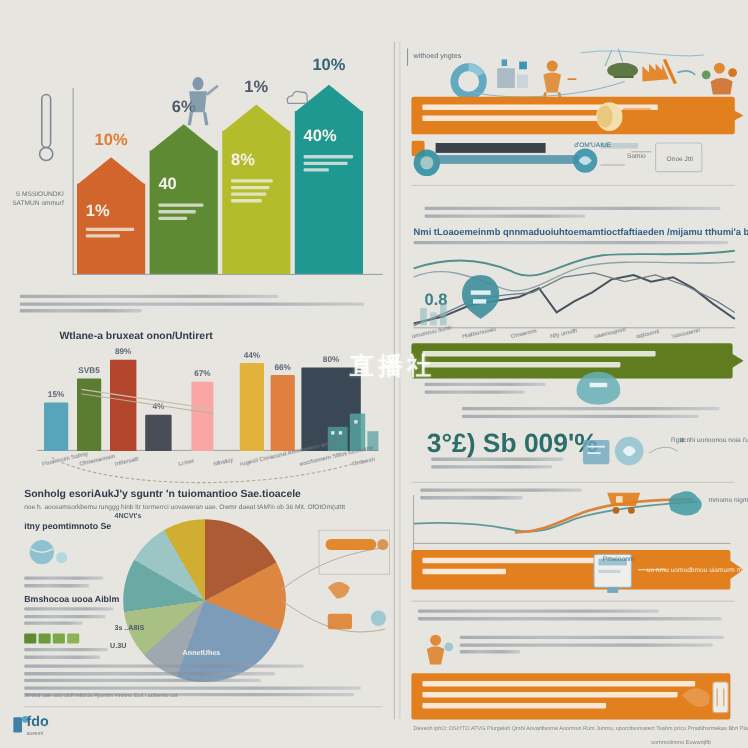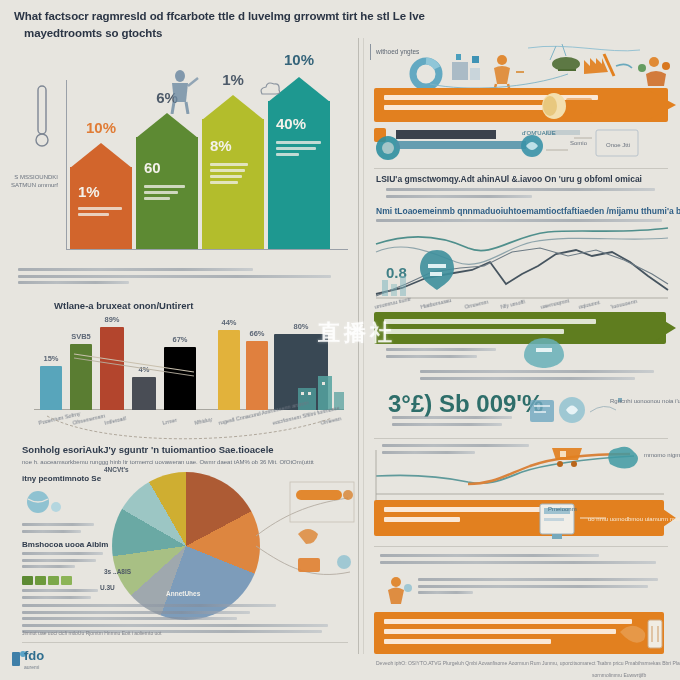--- a/index.html
+++ b/index.html
@@ -131,24 +131,20 @@
   .logoText{position:absolute;left:24px;top:648px;font-size:13px;font-weight:bold;color:#2f6e8f;filter:blur(.7px);}
   .logoSub{position:absolute;left:24px;top:664px;font-size:5px;color:#77808c;filter:blur(.5px);}
   .footnote{position:absolute;font-size:5px;color:#80838a;filter:blur(.5px);white-space:nowrap;}
   .hr{position:absolute;height:1px;background:#c9c7c0;}
 </style>
 </head>
 <body>
 
 <div class="poster">
 
-  <div class="title">
-    <span>What factsocr ragmresld od ffcarbote ttle d luvelmg grrowmt tirt he stl Le lve</span>
-    <span class="l2">mayedtroomts so gtochts</span>
-  </div>
 
   <div class="vdiv"></div>
   <div class="vdiv2"></div>
 
   <div class="arrowchart">
     <div class="axisY"></div>
     <div class="axisX"></div>
 
     <div class="cap" style="left:-12px;top:96px;width:52px;white-space:normal;line-height:1.25;text-align:right;">S MSSIOUNDKI SATMUN ommurf</div>
 
@@ -165,21 +161,21 @@
         </div>
       </div>
     </div>
 
     <div class="arr" style="left:118px;height:112px;">
       <div class="pctTop" style="top:-48px;color:#4d5a69;">6%</div>
       <svg class="tip" viewBox="0 0 62 25" preserveAspectRatio="none">
         <polygon points="31,0 62,25 0,25" fill="#5d8a33"></polygon>
       </svg>
       <div class="body" style="background:#5d8a33;height:100%;">
-        <div class="pctIn" style="top:22px;">60</div>
+        <div class="pctIn" style="top:22px;">40</div>
         <div class="lbl" style="top:48px;">
           <div class="ln" style="width:86%"></div>
             <div class="ln" style="width:70%"></div>
             <div class="ln" style="width:54%"></div>
         </div>
       </div>
     </div>
 
     <div class="arr" style="left:184px;height:130px;">
       <div class="pctTop" style="top:-48px;color:#4d5a69;">1%</div>
@@ -243,21 +239,21 @@
     </div>
     <div class="bar" style="left:48px;width:22px;height:66px;background:#5a7d32;">
       <div class="vlab">SVB5</div>
     </div>
     <div class="bar" style="left:78px;width:24px;height:83px;background:#b3452d;">
       <div class="vlab">89%</div>
     </div>
     <div class="bar" style="left:110px;width:24px;height:33px;background:#494d55;">
       <div class="vlab">4%</div>
     </div>
-    <div class="bar" style="left:142px;width:32px;height:63px;background:#000000;">
+    <div class="bar" style="left:152px;width:20px;height:63px;background:#fca5a5;">
       <div class="vlab">67%</div>
     </div>
     <div class="bar" style="left:196px;width:22px;height:80px;background:#e2b23b;">
       <div class="vlab">44%</div>
     </div>
     <div class="bar" style="left:224px;width:22px;height:69px;background:#e0803e;">
       <div class="vlab">66%</div>
     </div>
     <div class="bar" style="left:252px;width:24px;height:76px;background:#394854;padding-left:30px;">
       <div class="vlab">80%</div>
@@ -431,21 +427,20 @@
       <path d="M200 12 h18 M172 24 h22" stroke="#b0aaa0" stroke-width=".9"></path>
       <rect x="172" y="4" width="34" height="5" fill="#9fb6c0" opacity=".5"></rect>
     </svg>
     <div class="cap" style="left:148px;top:4px;color:#2f6e86;">d'OM'UAIUE</div>
     <div class="cap" style="left:196px;top:14px;">Somio</div>
     <div class="cap" style="left:232px;top:16px;">Onoe Jtti</div>
   </div>
 
   <div class="hr" style="left:374px;top:168px;width:294px;"></div>
 
-  <div class="hd" style="left:376px;top:174px;font-size:8.5px;">LSIU'a gmsctwomqy.Adt ahinAUl &amp;.iavoo On 'uru g obfoml omicai</div>
   <div class="ft small" style="left:386px;top:188px;width:280px;">
     <div class="ln" style="width:96%"></div>
     <div class="ln" style="width:52%"></div>
   </div>
 
   <div class="hd blue" style="left:376px;top:206px;font-size:8.5px;">Nmi tLoaoemeinmb qnnmaduoiuhtoemamtioctfaftiaeden /mijamu tthumi'a boooe iufmmofunofuiu</div>
   <div class="ft small" style="left:376px;top:219px;width:292px;">
     <div class="ln" style="width:98%"></div>
   </div>
 

